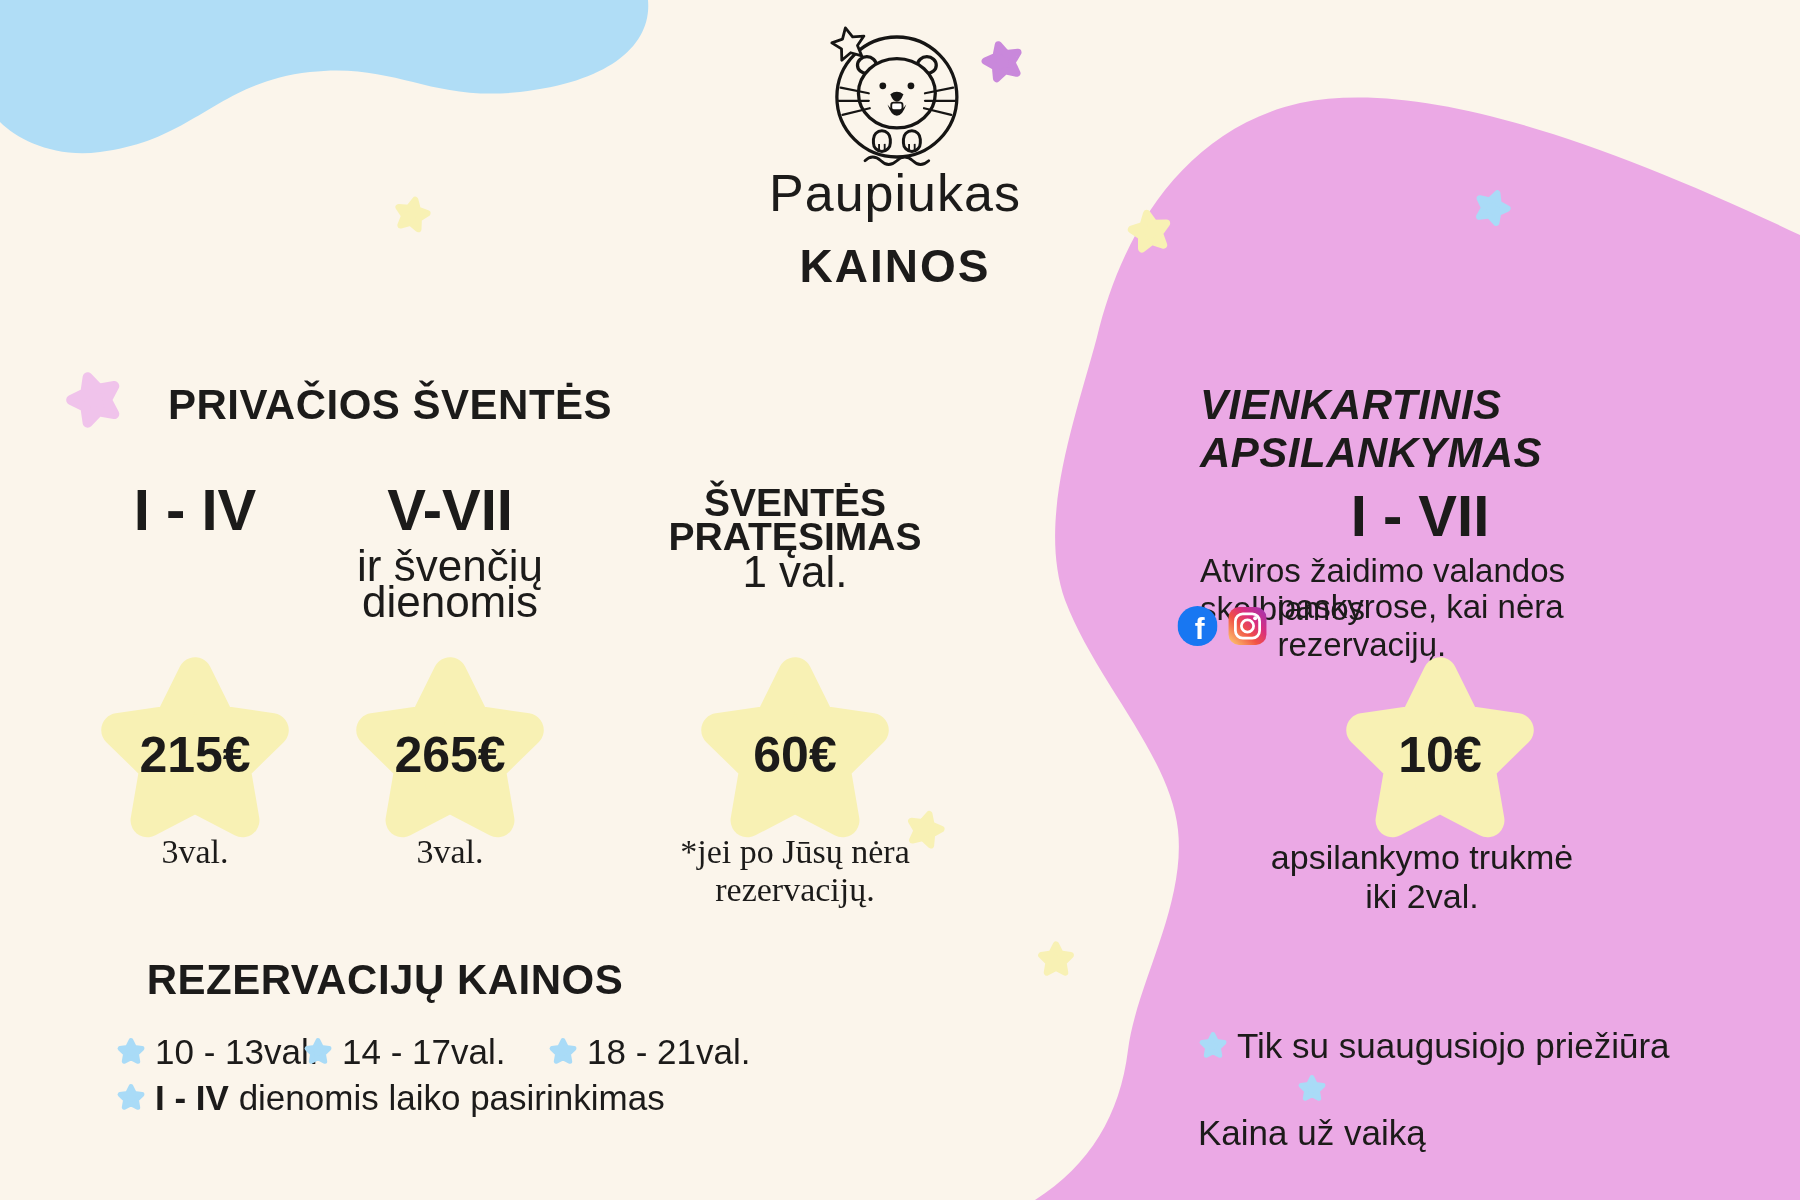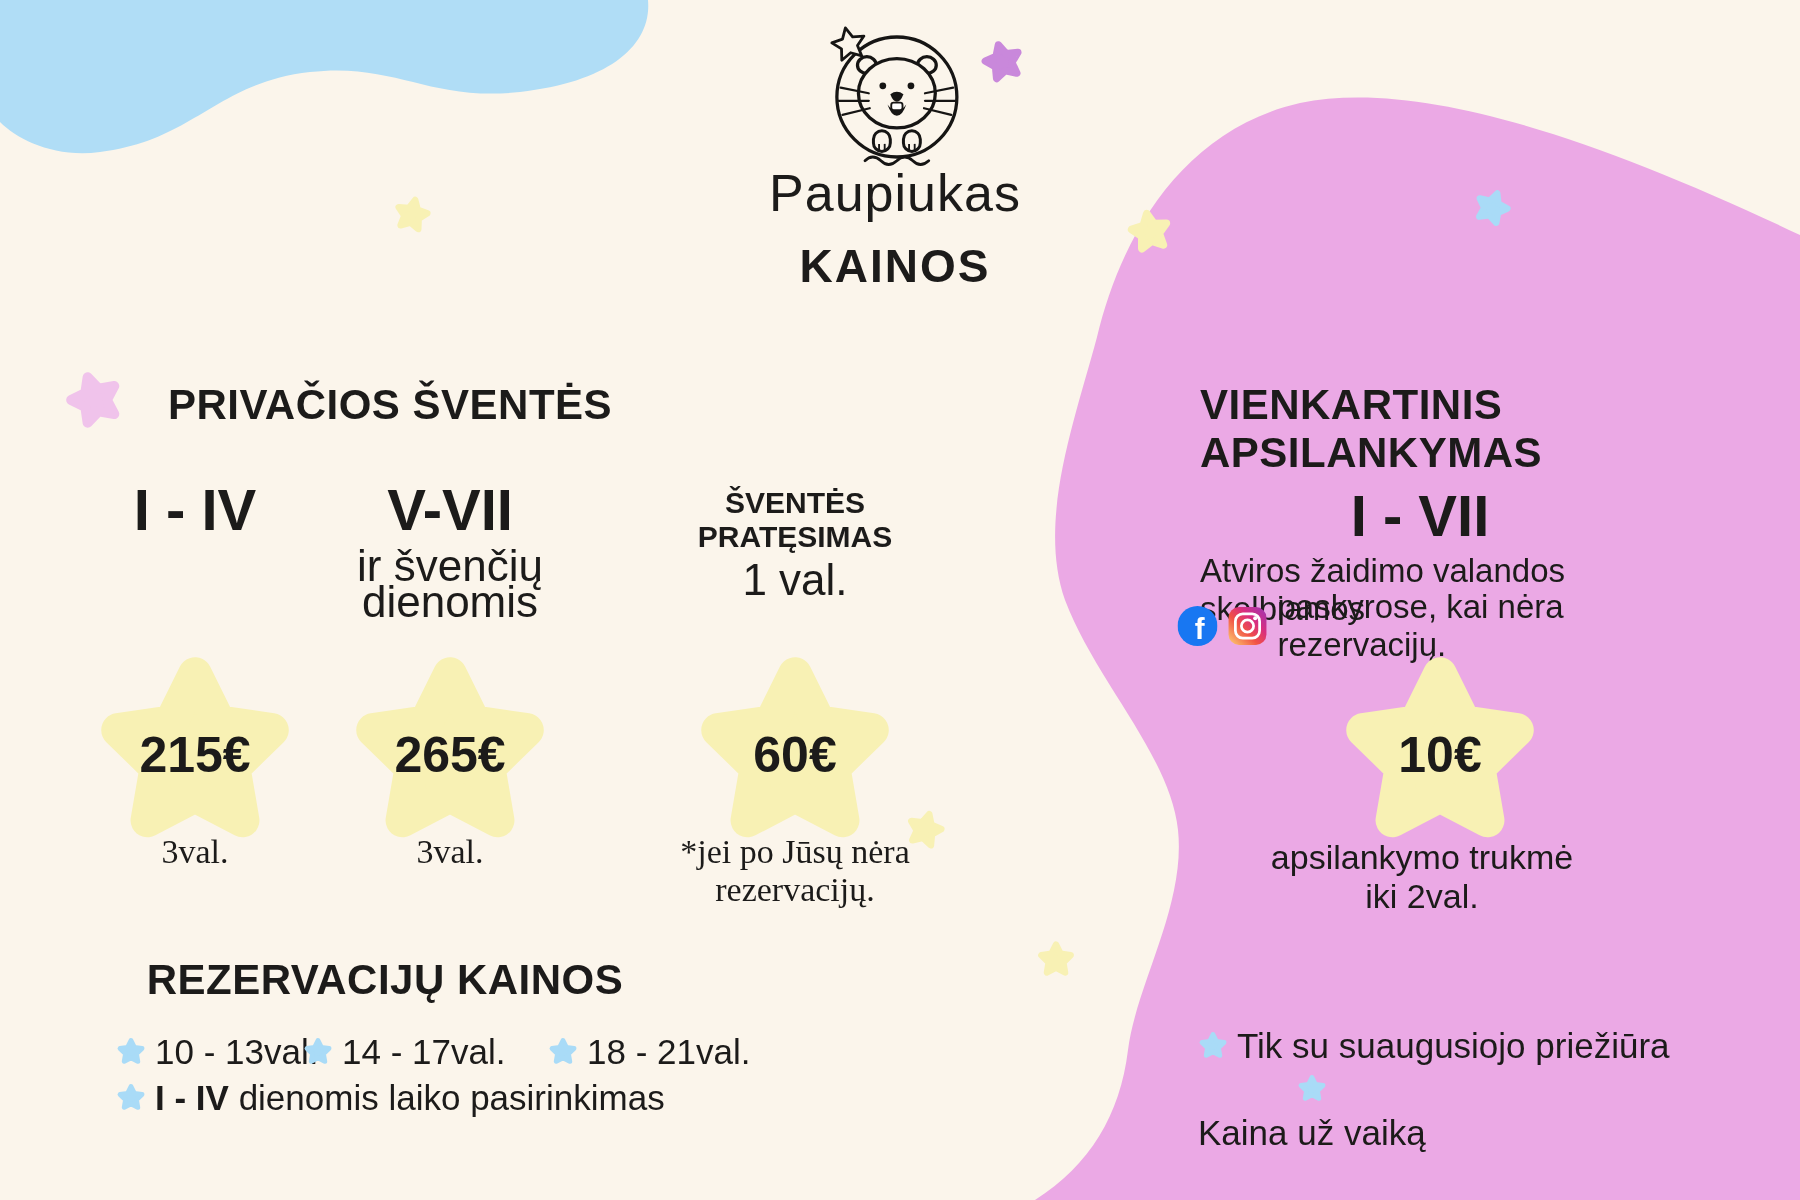--- a/index.html
+++ b/index.html
@@ -17,26 +17,26 @@
   .cx  { transform: translateX(-50%); }
   .center { text-align:center; }
   .pre { white-space: pre-line; }
 
   .brand-name { top:163px; left:895px; font-size:52px; letter-spacing:1px; }
   .brand-kainos { top:230px; left:895px; font-size:46px; font-weight:bold; letter-spacing:2px;margin-top:9px; }
 
   .sec-heading { font-size:42px; font-weight:bold; letter-spacing:0.5px; }
   #heading-private { left:390px; top:381px; }
   #heading-reserv  { left:385px; top:956px; }
-  #heading-single  { left:1400px; top:381px; }
+  #heading-single  { left:1400px; top:381px;font-style:italic; }
 
   .col { position:absolute; top:478px; width:300px; text-align:center; }
   #col-1 { left:45px; }  #col-2 { left:300px; }  #col-3 { left:645px; }
   .days-big { font-size:58px; font-weight:bold; line-height:64px; }
-  .days-small { font-size:30px; font-weight:bold; line-height:34px; padding-top:8px; }
+  .days-small { font-size:39px; font-weight:bold; line-height:34px; padding-top:8px; }
   .subtitle { font-size:44px; line-height:36px; margin-top:6px; }
   #single-days { left:1420px; top:484px; }
 
   .price-star { position:absolute; width:210px; height:230px; top:640px; color:var(--star-yellow); }
   #pstar-1 { left:90px; } #pstar-2 { left:345px; } #pstar-3 { left:690px; } #pstar-4 { left:1335px; }
   .price-star svg { width:100%; height:100%; }
   .price { position:absolute; left:0; right:0; top:86px; text-align:center;
            font-size:50px; font-weight:bold; color:var(--text); }
 
   .note { position:absolute; width:320px; top:833px; text-align:center;
@@ -152,21 +152,21 @@
     <div class="days-big">I - IV</div>
     <div class="subtitle"></div>
   </div>
   <div class="col" id="col-2">
     <div class="days-big">V-VII</div>
     <div class="subtitle">ir švenčių dienomis</div>
   </div>
   <div class="col" id="col-3">
     <div class="days-small pre">ŠVENTĖS
 PRATĘSIMAS</div>
-    <div class="subtitle" style="margin-top:8px">1 val.</div>
+    <div class="subtitle" style="margin-top:0">1 val.</div>
   </div>
 
   <div class="price-star" id="pstar-1">
     <svg>
         <use href="#star5"></use>
       </svg>
     <span class="price">215€</span>
   </div>
   <div class="price-star" id="pstar-2">
     <svg>

